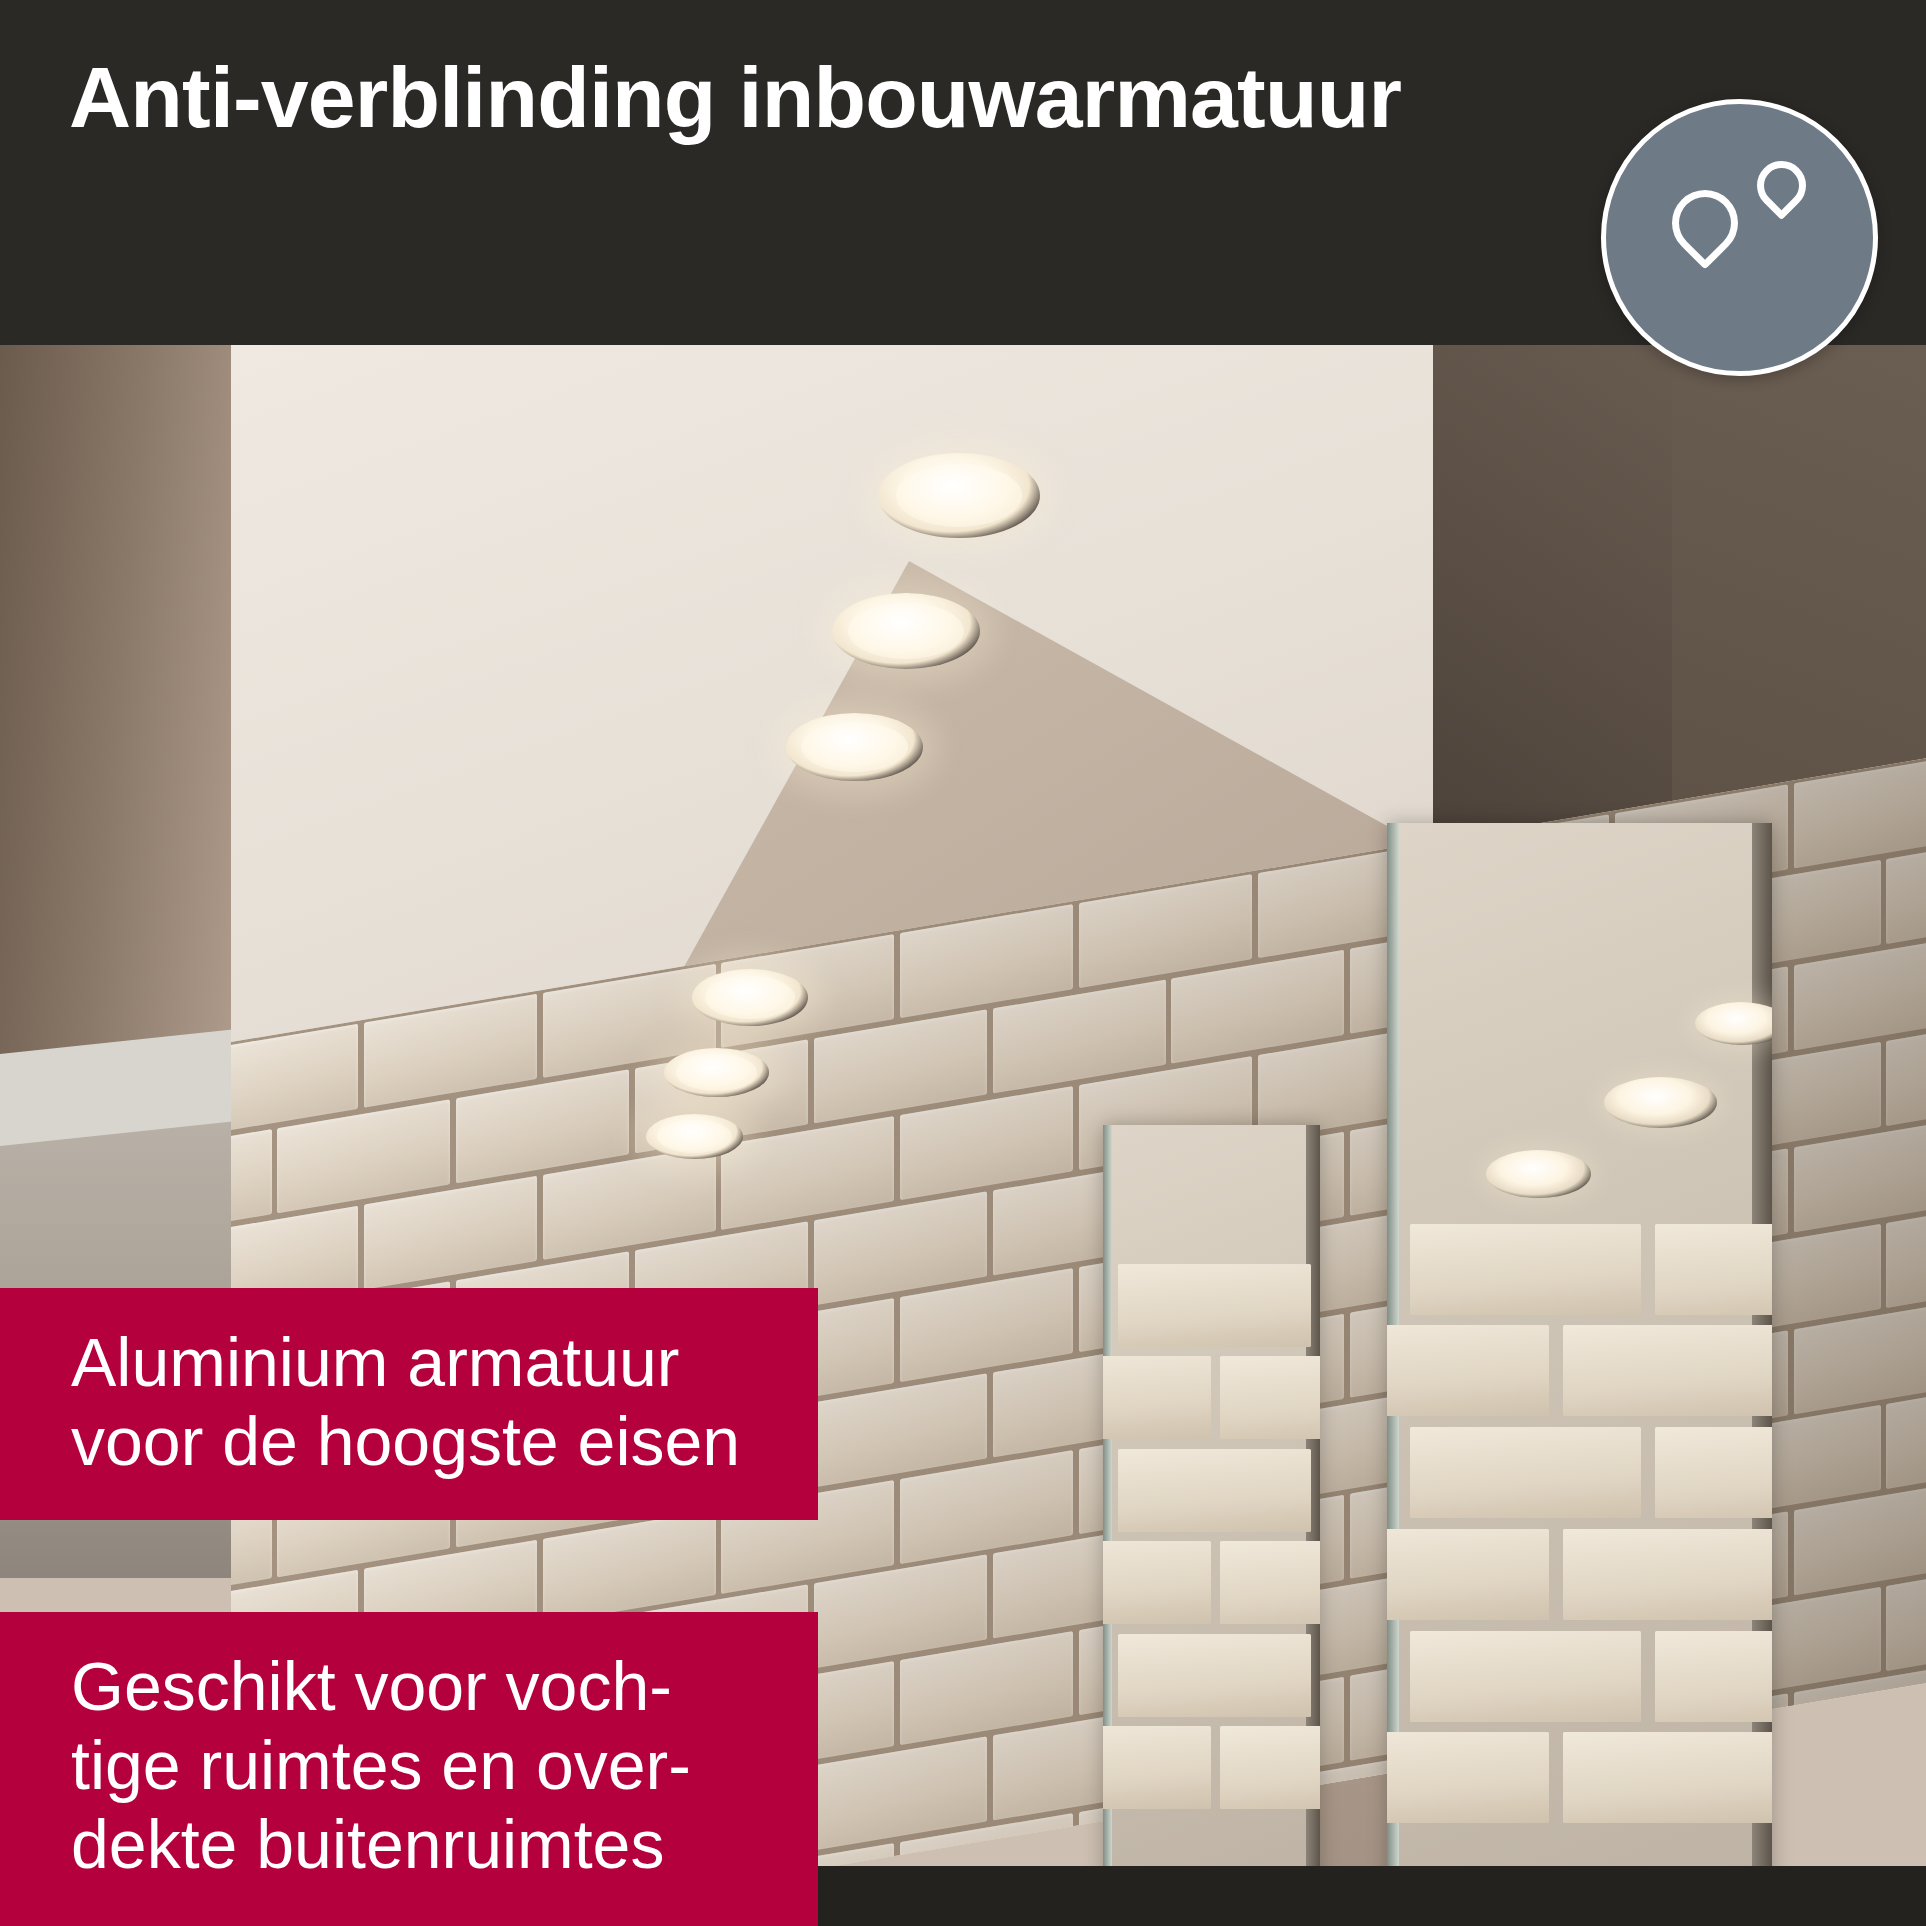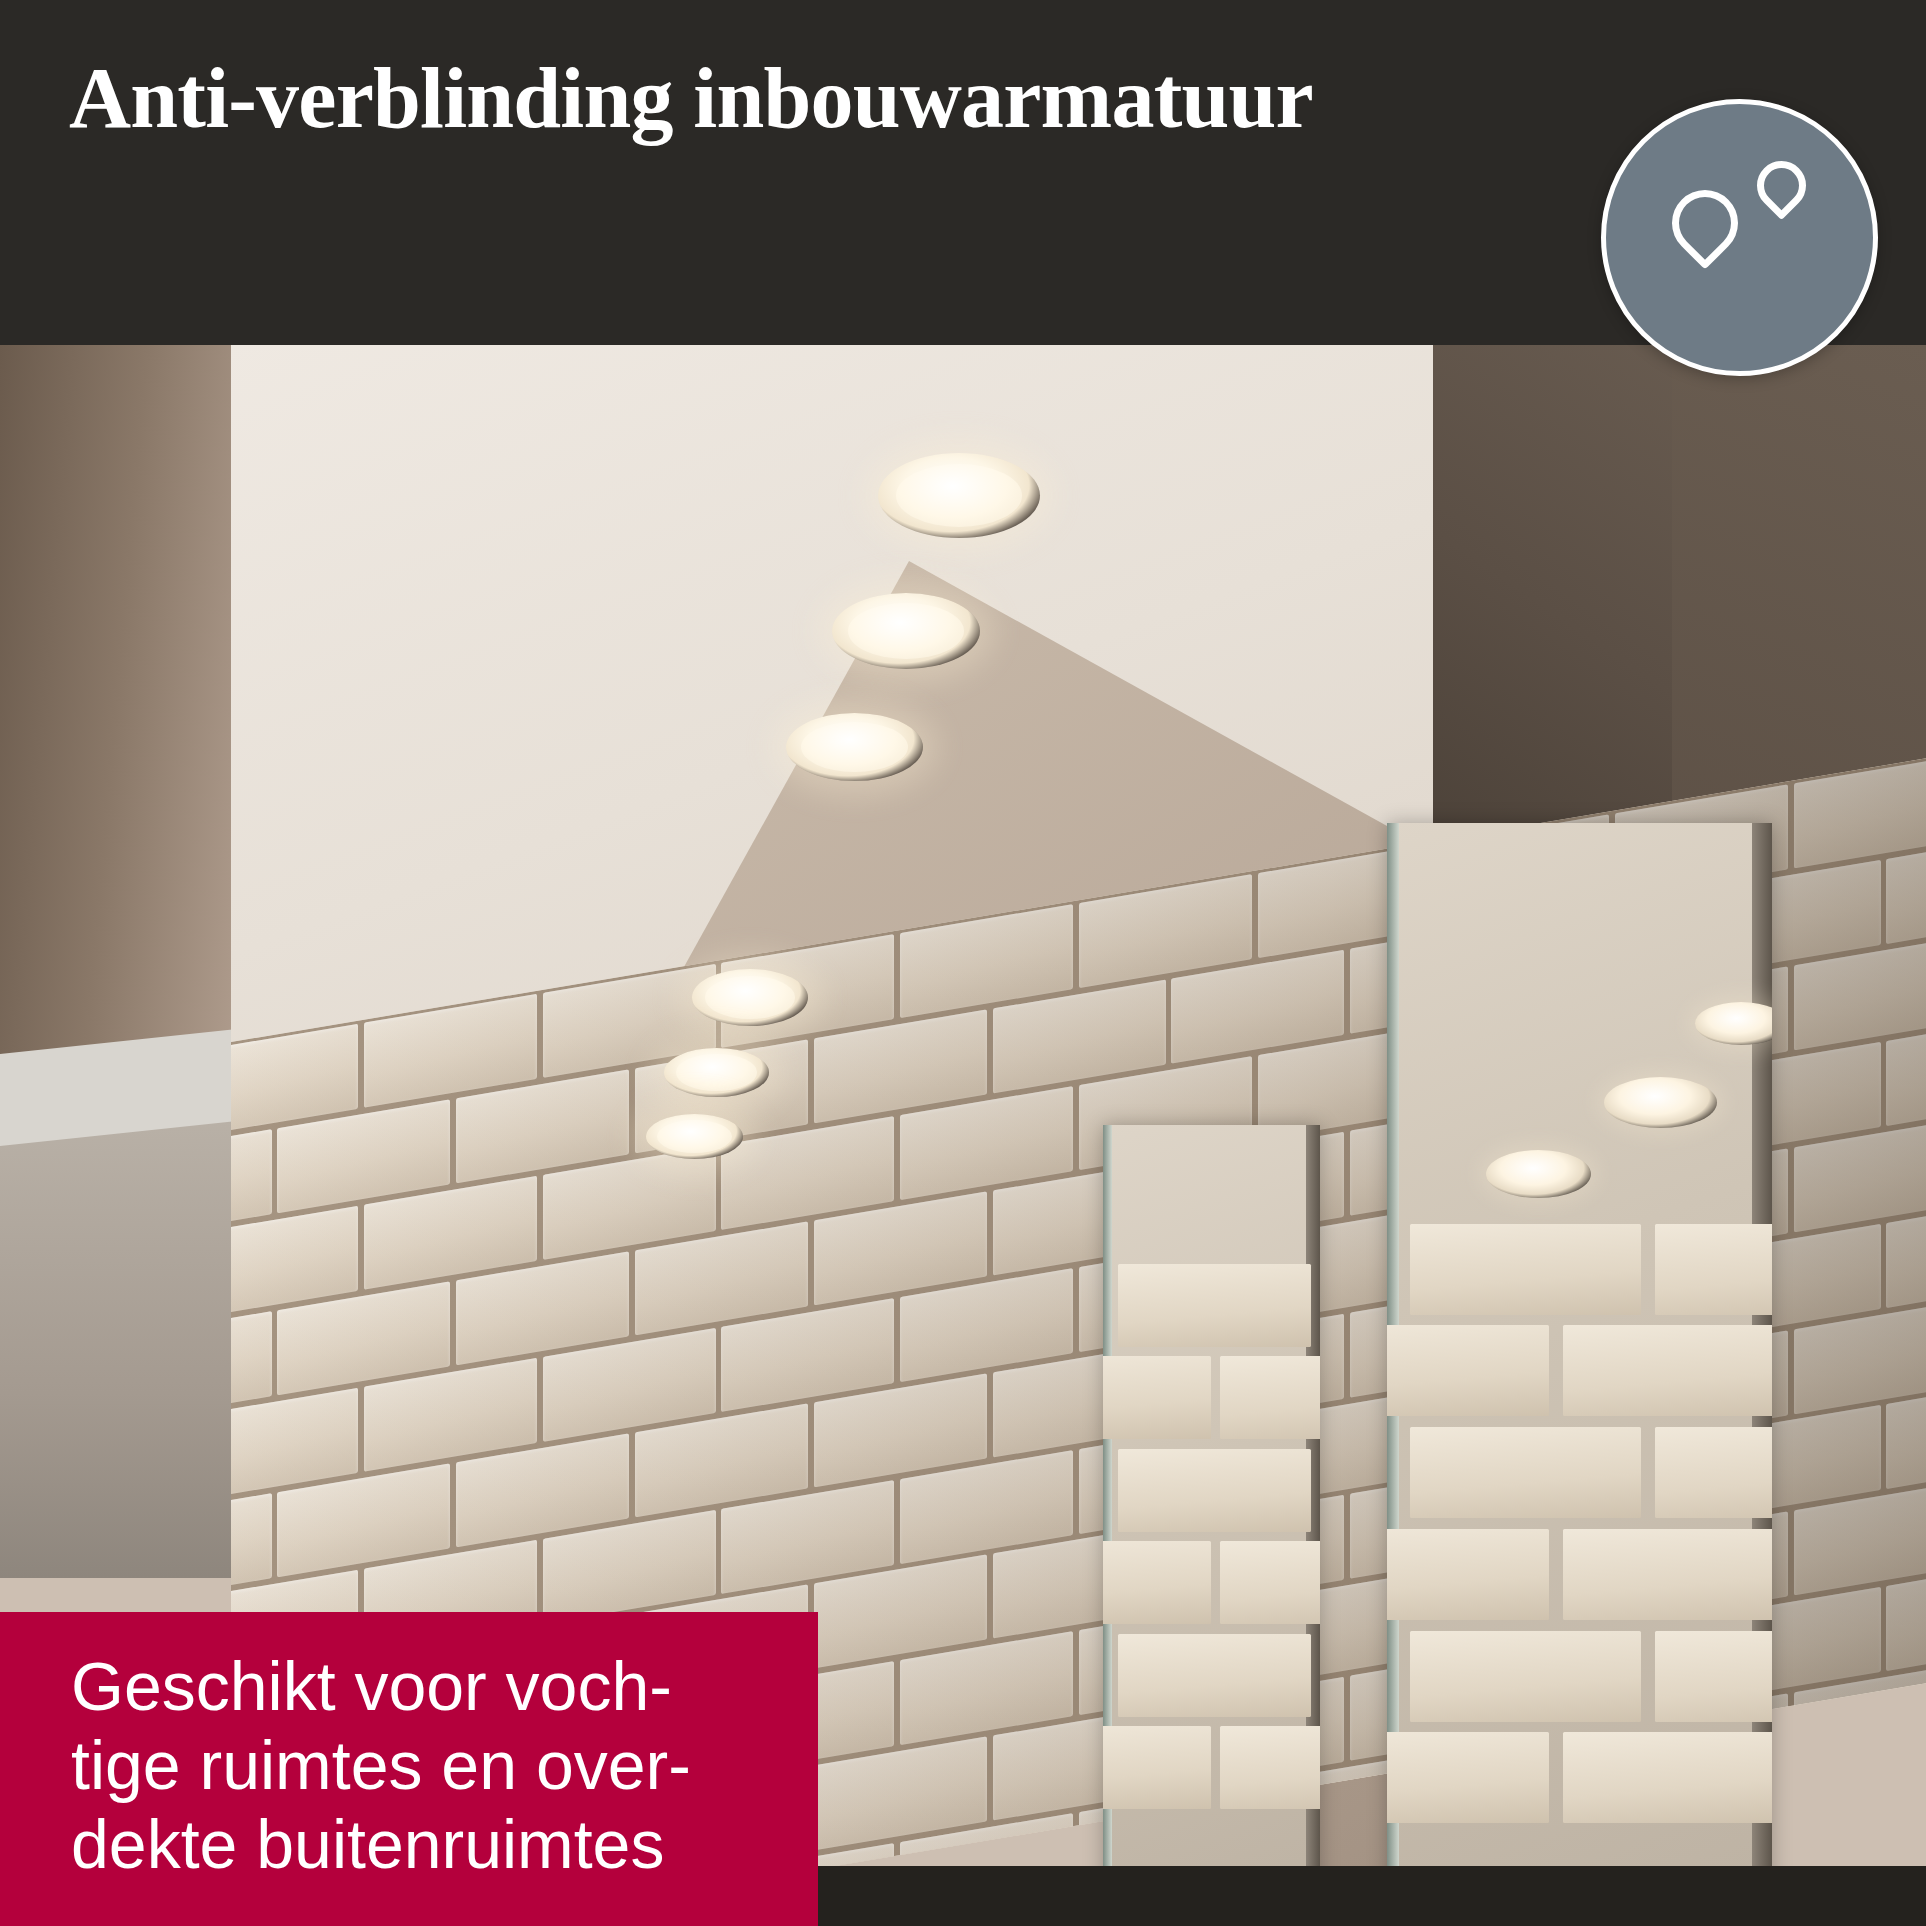--- a/index.html
+++ b/index.html
@@ -30,21 +30,21 @@
   }
   .header-title {
     position: absolute;
     left: 69px;
     top: 48px;
     font-size: 86px;
     font-weight: bold;
     color: #ffffff;
     letter-spacing: -0.8px;
     white-space: nowrap;
-    font-family: Liberation Serif, serif;
+    font-family: Liberation Sans, sans-serif;
   }
   .header-sub {
     position: absolute;
     left: 71px;
     top: 183px;
     font-size: 83px;
     font-weight: normal;
     color: #ffffff;
     letter-spacing: 0px;
     white-space: nowrap;
@@ -510,20 +510,24 @@
 
   <div class="header">
     <div class="header-title">Anti-verblinding inbouwarmatuur</div>
   </div>
 
   <div class="badge">
     <div class="drop drop-a"></div>
     <div class="drop drop-b"></div>
   </div>
 
+  <div class="callout" id="callout-1">
+    <p>Aluminium armatuur
+voor de hoogste eisen</p>
+  </div>
   <div class="callout" id="callout-2">
     <p>Geschikt voor voch-
 tige ruimtes en over-
 dekte buitenruimtes</p>
   </div>
 
 </div>
 
 
 </body></html>

